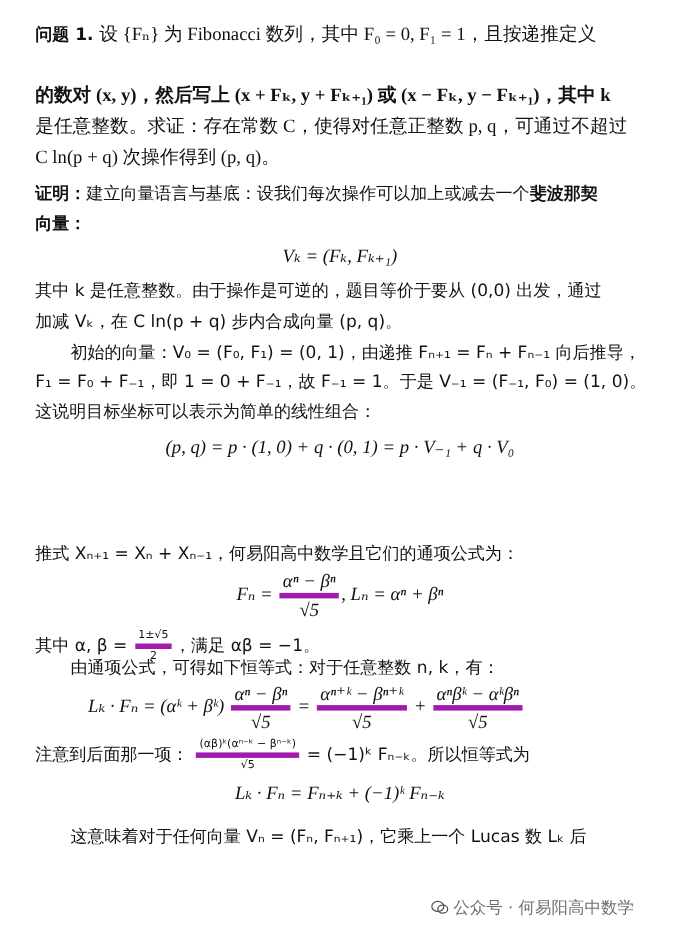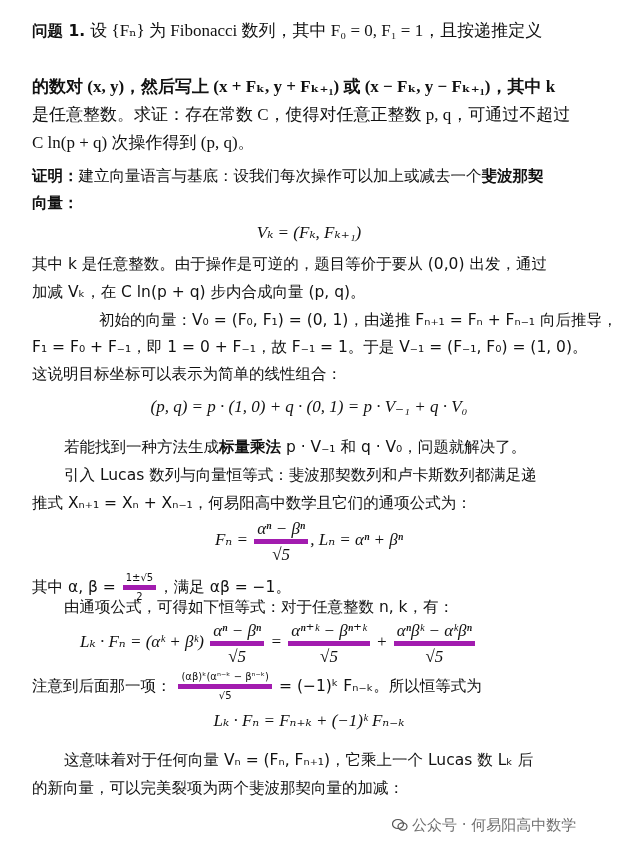--- a/index.html
+++ b/index.html
@@ -42,29 +42,25 @@
   <div class="line r" style="top:106px;">是任意整数。求证：存在常数 C，使得对任意正整数 p, q，可通过不超过</div>
   <div class="line r" style="top:134px;">C ln(p + q) 次操作得到 (p, q)。</div>
 
   <div class="line" style="top:168px;">
     <span class="cnb">证明：</span><span class="cn">建立向量语言与基底：设我们每次操作可以加上或减去一个</span><span class="cnb">斐波那契</span>
   </div>
   <div class="line cnb" style="top:196px;">向量：</div>
   <div class="line center m" style="top:224px;">Vₖ = (Fₖ, Fₖ₊₁)</div>
   <div class="line cn" style="top:257px;">其中 k 是任意整数。由于操作是可逆的，题目等价于要从 (0,0) 出发，通过</div>
   <div class="line cn" style="top:285px;">加减 Vₖ，在 C ln(p + q) 步内合成向量 (p, q)。</div>
-  <div class="line indent cn" style="top:313px;margin-left:35px;">初始的向量：V₀ = (F₀, F₁) = (0, 1)，由递推 Fₙ₊₁ = Fₙ + Fₙ₋₁ 向后推导，</div>
+  <div class="line indent cn" style="top:313px;">初始的向量：V₀ = (F₀, F₁) = (0, 1)，由递推 Fₙ₊₁ = Fₙ + Fₙ₋₁ 向后推导，</div>
   <div class="line cn" style="top:340px;">F₁ = F₀ + F₋₁，即 1 = 0 + F₋₁，故 F₋₁ = 1。于是 V₋₁ = (F₋₁, F₀) = (1, 0)。</div>
   <div class="line cn" style="top:367px;">这说明目标坐标可以表示为简单的线性组合：</div>
   <div class="line center m" style="top:398px;">(p, q) = p · (1, 0) + q · (0, 1) = p · V₋₁ + q · V₀</div>
 
-  <div class="line indent cn" style="top:440px;">
-    <span>若能找到一种方法生成</span><span class="b">标量乘法</span><span> p · V₋₁ 和 q · V₀，问题就解决了。</span>
-  </div>
-  <div class="line indent cn" style="top:468px;">引入 Lucas 数列与向量恒等式：斐波那契数列和卢卡斯数列都满足递</div>
   <div class="line cn" style="top:496px;">推式 Xₙ₊₁ = Xₙ + Xₙ₋₁，何易阳高中数学且它们的通项公式为：</div>
 
   <div class="line center m" style="top:520px;">
     <span>Fₙ =</span>
     <span class="frac">
       <span class="num">αⁿ − βⁿ</span>
       <span class="den r">√5</span>
     </span><span>,    Lₙ = αⁿ + βⁿ</span>
   </div>
 
@@ -100,21 +96,20 @@
     <span class="frac small">
       <span class="num">(αβ)ᵏ(αⁿ⁻ᵏ − βⁿ⁻ᵏ)</span>
       <span class="den">√5</span>
     </span>
     <span>= (−1)ᵏ Fₙ₋ₖ。所以恒等式为</span>
   </div>
 
   <div class="line center m" style="top:712px;">Lₖ · Fₙ = Fₙ₊ₖ + (−1)ᵏ Fₙ₋ₖ</div>
 
   <div class="line indent cn" style="top:753px;">这意味着对于任何向量 Vₙ = (Fₙ, Fₙ₊₁)，它乘上一个 Lucas 数 Lₖ 后</div>
-  <div class="line cn" style="top:781px;">的新向量，可以完美裂项为两个斐波那契向量的加减：</div>
 
 
   <div class="watermark">
     <span class="wm-icon">
       <svg width="16" height="14" viewBox="0 0 16 14">
         <ellipse cx="6" cy="6" rx="5.5" ry="4.5" fill="none" stroke="#555" stroke-width="1.2"></ellipse>
         <ellipse cx="10.5" cy="8.5" rx="4.5" ry="3.6" fill="none" stroke="#555" stroke-width="1.2"></ellipse>
       </svg>
     </span><span>公众号 · 何易阳高中数学</span>
   </div>

